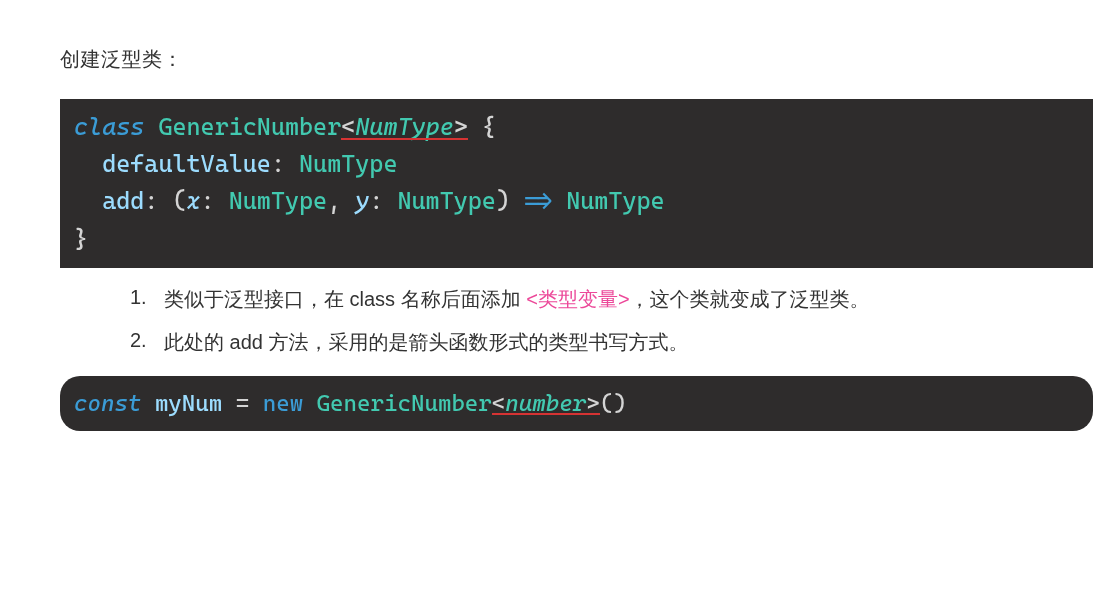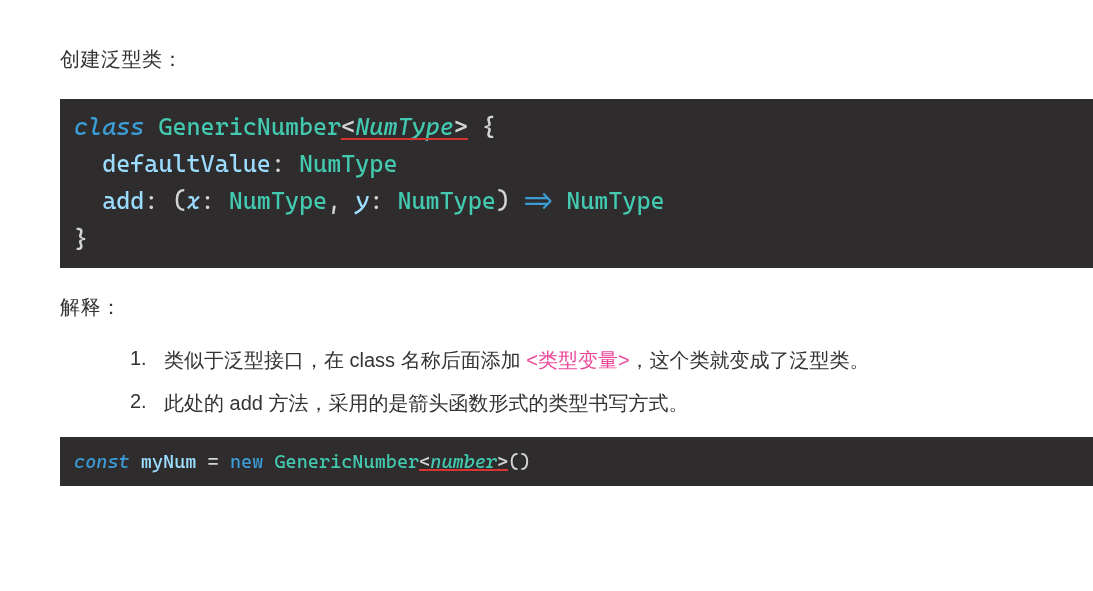--- a/index.html
+++ b/index.html
@@ -19,21 +19,21 @@
     .code-block {
       background: #2e2c2c;
       padding: 10px 14px;
       font-family: "Cascadia Code", "Consolas", monospace;
       font-size: 24px;
       line-height: 1.55;
       color: #d4d4d4;
       margin: 6px 0 18px 0;
       position: relative;
     }
-    .code-block.small { font-size: 19px; }
+    .code-block.small { font-size: 23px; border-radius: 20px; }
     .cb-line { white-space: pre; }
     .kw { color: #3b9cd6; font-style: italic; }
     .cls-name { color: #42c9b0; }
     .generic { color: #42c9b0; font-style: italic; }
     .punct { color: #d4d4d4; }
     .prop { color: #9cdcfe; }
     .type { color: #42c9b0; }
     .param { color: #9cdcfe; font-style: italic; }
     .arrow { color: #3b9cd6; }
     .num { color: #b5cea8; }
@@ -80,21 +80,20 @@
 
   <div class="text-line">创建泛型类：</div>
 
   <div class="code-block">
     <div class="cb-line"><span class="kw">class</span><span> </span><span class="cls-name">GenericNumber</span><span class="underline"><span class="punct">&lt;</span><span class="generic">NumType</span><span class="punct">&gt;</span></span><span class="punct"> {</span></div>
     <div class="cb-line"><span>  </span><span class="prop">defaultValue</span><span class="punct">: </span><span class="type">NumType</span></div>
     <div class="cb-line"><span>  </span><span class="prop">add</span><span class="punct">: </span><span class="punct">(</span><span class="param">x</span><span class="punct">: </span><span class="type">NumType</span><span class="punct">, </span><span class="param">y</span><span class="punct">: </span><span class="type">NumType</span><span class="punct">)</span><span class="arrow"> =&gt; </span><span class="type">NumType</span></div>
     <div class="cb-line"><span class="punct">}</span></div>
   </div>
 
-  <div class="text-line">解释：</div>
 
   <div class="ol-wrap">
     <div class="ol-item">
       <span class="ol-num">1.</span>
       <span><span>类似于泛型接口，在 class 名称后面添加 </span><span class="red">&lt;类型变量&gt;</span><span>，这个类就变成了泛型类。</span></span>
     </div>
     <div class="ol-item">
       <span class="ol-num">2.</span>
       <span>此处的 add 方法，采用的是箭头函数形式的类型书写方式。</span>
     </div>

